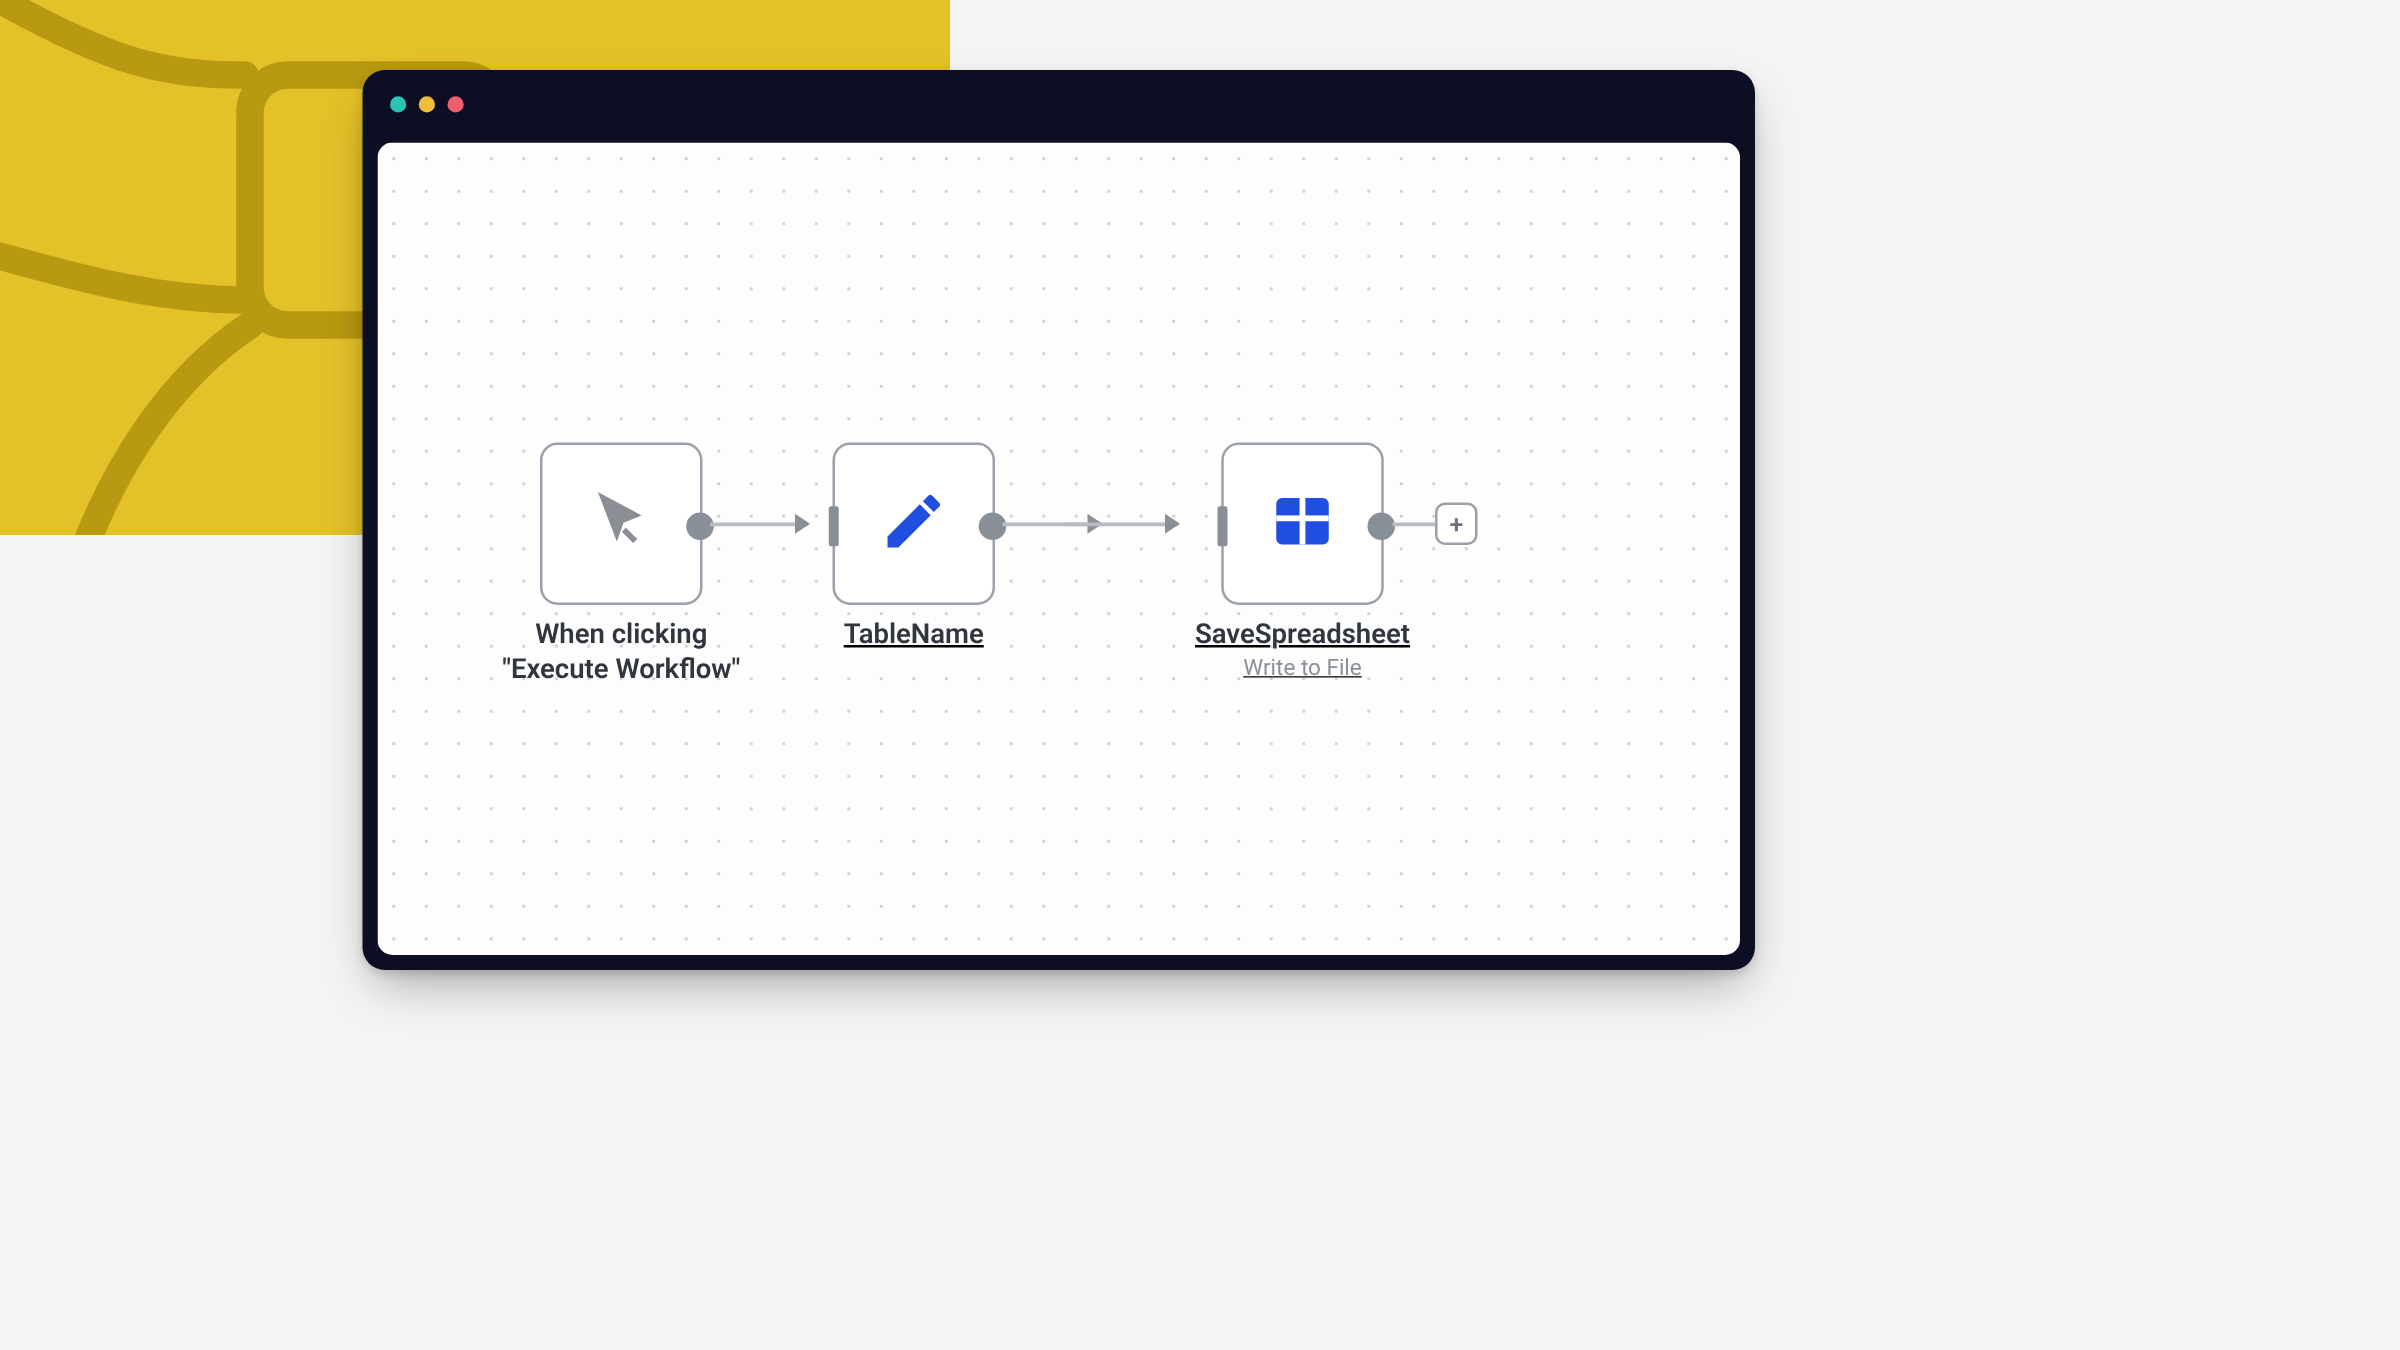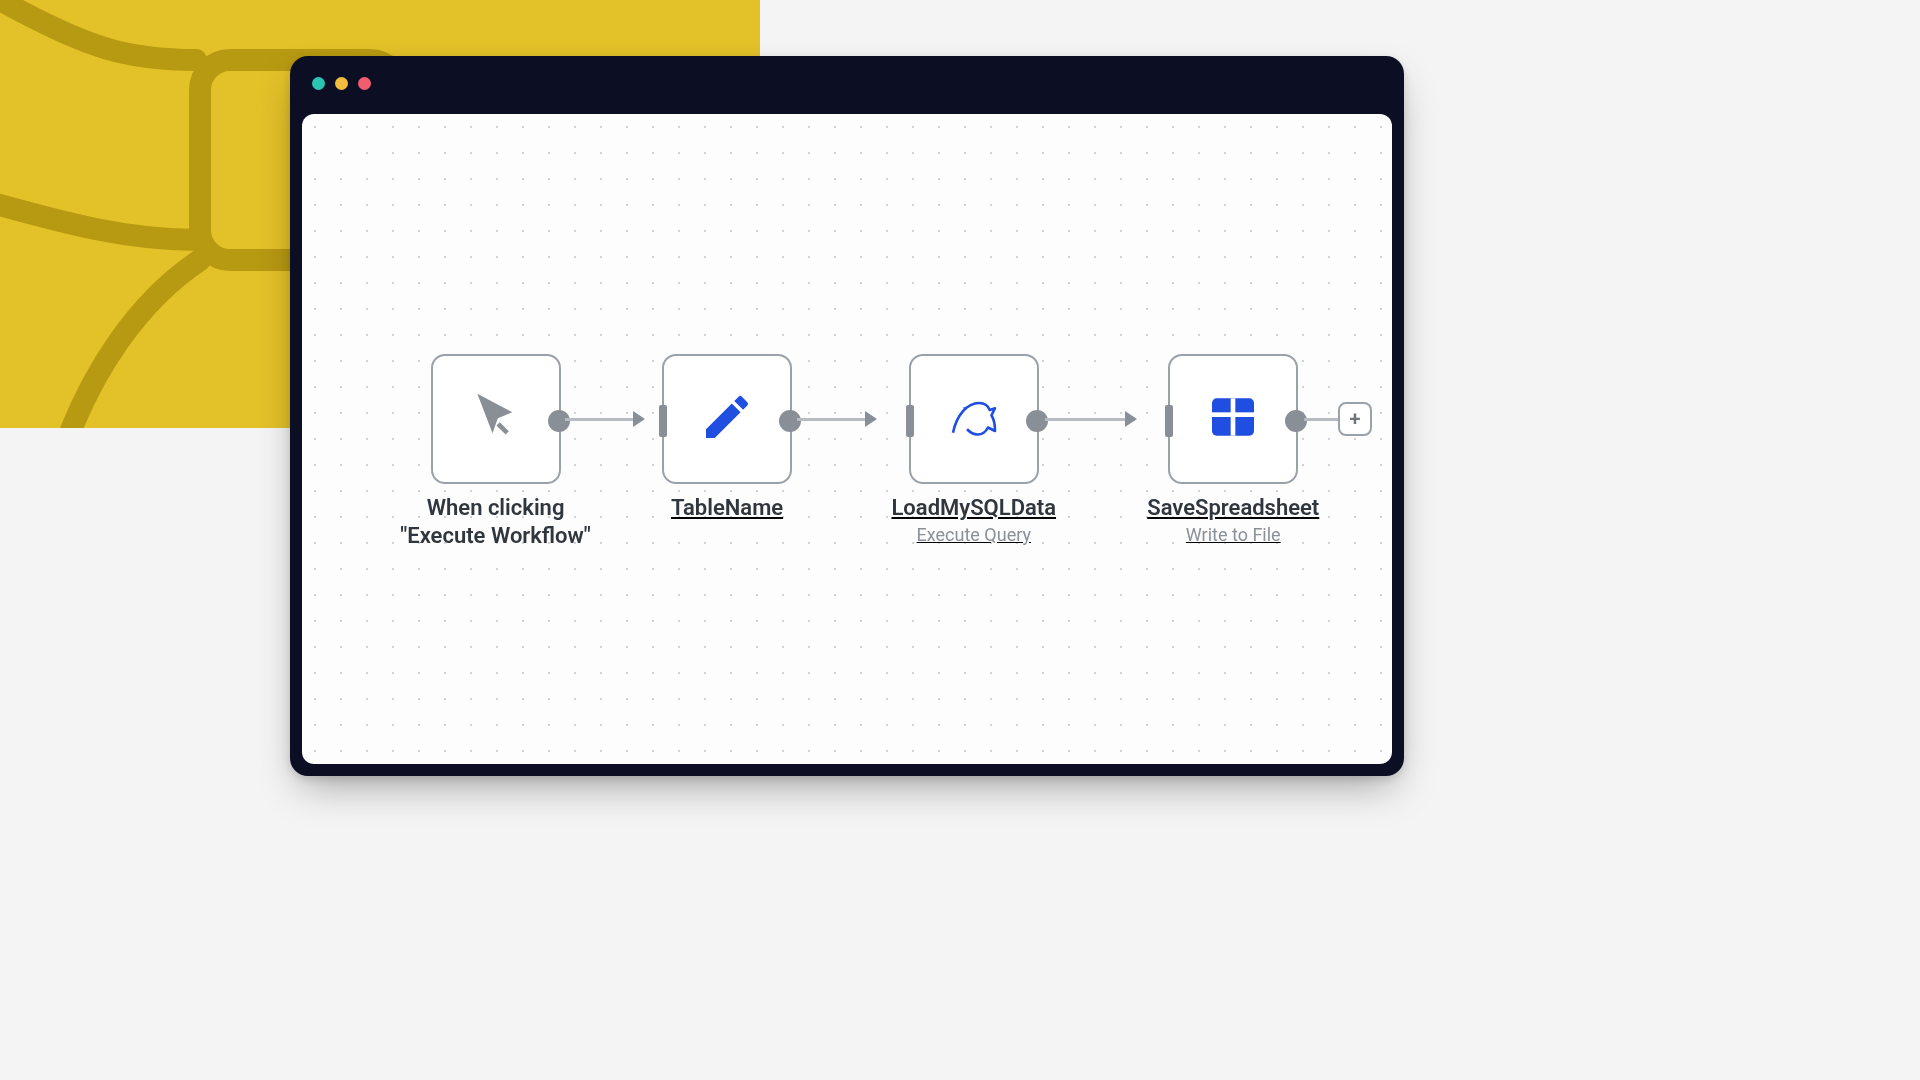--- a/index.html
+++ b/index.html
@@ -124,33 +124,20 @@
             </span>
             <div class="handle out"></div>
           </div>
           <div class="node-label">TableName</div>
         </div>
 
         <div class="link" style="margin-left:-14px">
             <div class="link-line"></div>
           </div>
 
-        <div class="node-group std-col" style="width:200px">
-          <div class="node-box">
-            <div class="handle-in"></div>
-            <span>
-              <svg class="icon-svg" viewBox="0 0 64 64">
-                  <path fill="none" stroke="#1f4ee0" stroke-width="3" stroke-linejoin="round" d="M8 50c4-20 16-34 30-34 6 0 10 3 12 8l6-2-4 8c3 5 4 12 4 18l-8-4c-2 4-6 8-12 8-4 0-8-2-12-6M20 22c1 0 2 1 2 2"></path>
-                </svg>
-            </span>
-            <div class="handle out"></div>
-          </div>
-          <div class="node-label">LoadMySQLData</div>
-          <div class="node-sub">Execute Query</div>
-        </div>
 
         <div class="link" style="margin-left:-28px">
             <div class="link-line" style="width:90px"></div>
           </div>
 
         <div class="node-group std-col" style="width:200px">
           <div class="node-box">
             <div class="handle-in"></div>
             <span>
               <svg class="icon-svg" viewBox="0 0 24 24">

